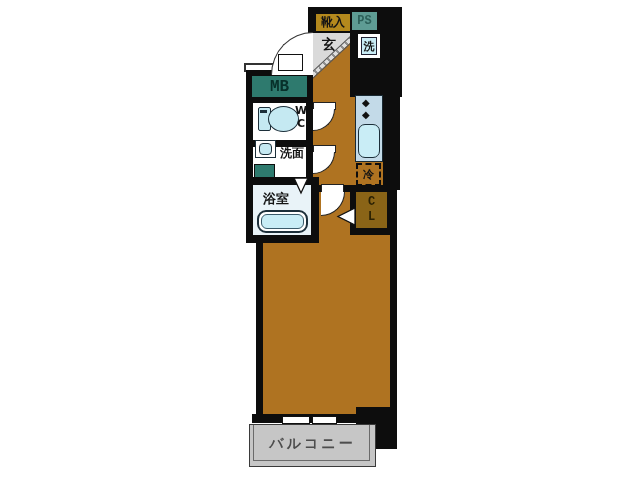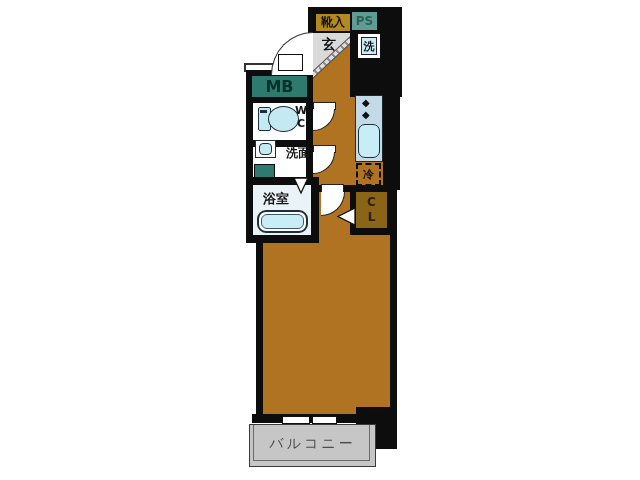--- a/index.html
+++ b/index.html
@@ -2,21 +2,21 @@
 <html><head>
 <meta charset="utf-8">
 <style>
   html,body{margin:0;padding:0;background:#fff;}
   #canvas{position:relative;width:640px;height:480px;background:#ffffff;overflow:hidden;
           font-family:"DejaVu Sans",sans-serif;}
   .abs{position:absolute;box-sizing:border-box;}
   .wall{background:#0d0d0d;}
   .floor{background:#af7321;}
   .lbl{color:#141414;white-space:nowrap;}
-  .center{display:flex;align-items:center;justify-content:center;text-align:center;}
+  .center{display:flex;align-items:center;justify-content:center;text-align:center;font-family:Liberation Mono, monospace;}
 </style>
 </head>
 <body>
 
 <div id="canvas">
 
   <div class="abs floor" style="left:313px;top:33px;width:43px;height:153px;"></div>
   <div class="abs floor" style="left:319px;top:186px;width:31px;height:57px;"></div>
   <div class="abs floor" style="left:355px;top:162px;width:28px;height:26px;"></div>
   <div class="abs floor" style="left:263px;top:235px;width:127px;height:180px;"></div>
@@ -76,21 +76,21 @@
     <span>W</span><br>
     <span>C</span>
   </div>
   <div class="abs" style="left:313px;top:102px;width:23px;height:8px;background:#fff;border:1px solid #222;"></div>
   <div class="abs" style="left:313px;top:109px;width:22px;height:22px;background:#fff;border-radius:0 0 100% 0;
               border-right:1px solid #222;border-bottom:1px solid #222;"></div>
 
   <div class="abs" style="left:253px;top:147px;width:53px;height:30px;background:#fff;"></div>
   <div class="abs" style="left:255px;top:140px;width:21px;height:18px;background:#fff;border:1.5px solid #1c2f3a;"></div>
   <div class="abs" style="left:259px;top:143px;width:13px;height:12px;background:#c5e9f2;border:1px solid #1c2f3a;border-radius:4px;"></div>
-  <div class="abs lbl" style="left:286px;top:145px;font-size:12px;font-weight:600;">洗面</div>
+  <div class="abs lbl" style="left:280px;top:145px;font-size:12px;font-weight:600;">洗面</div>
   <div class="abs" style="left:254px;top:164px;width:21px;height:14px;background:#2e7a6e;border:1px solid #0d0d0d;"></div>
   <div class="abs" style="left:313px;top:145px;width:23px;height:8px;background:#fff;border:1px solid #222;"></div>
   <div class="abs" style="left:313px;top:152px;width:22px;height:22px;background:#fff;border-radius:0 0 100% 0;
               border-right:1px solid #222;border-bottom:1px solid #222;"></div>
 
   <div class="abs" style="left:253px;top:185px;width:58px;height:50px;background:#e9f3f8;"></div>
   <div class="abs lbl" style="left:263px;top:190px;font-size:13px;font-weight:600;">浴室</div>
   <div class="abs" style="left:257px;top:210px;width:51px;height:23px;background:#fff;border:2px solid #1c2f3a;border-radius:9px;"></div>
   <div class="abs" style="left:261px;top:214px;width:43px;height:15px;background:#c9edf6;border:1px solid #3a5a6a;border-radius:6px;"></div>
   <svg class="abs" style="left:292px;top:177px;" width="18" height="18" viewBox="0 0 18 18">
@@ -115,18 +115,18 @@
     <polygon points="19,1 19,18 2,9.5" fill="#ffffff" stroke="#111" stroke-width="1.3"></polygon>
   </svg>
 
   <div class="abs" style="left:321px;top:184px;width:23px;height:9px;background:#fff;border:1px solid #222;"></div>
   <div class="abs" style="left:321px;top:192px;width:24px;height:24px;background:#fff;border-radius:0 0 100% 0;
               border-right:1px solid #222;border-bottom:1px solid #222;"></div>
 
 
   <div class="abs" style="left:249px;top:424px;width:127px;height:43px;background:#c6c6c6;border:1.5px solid #3a3a3a;">
     <div class="abs" style="left:3px;top:0px;width:117px;height:36px;border:1px solid #6a6a6a;border-top:none;"></div>
-    <div class="abs" style="left:0;top:10px;width:100%;text-align:center;font-size:14px;color:#4d4d4d;letter-spacing:3px;">バルコニー</div>
+    <div class="abs" style="left:0;top:10px;width:100%;text-align:center;font-size:14px;color:#4d4d4d;letter-spacing:3px;font-weight:bold;">バルコニー</div>
   </div>
   <div class="abs" style="left:282px;top:416px;width:28px;height:8px;background:#fff;border:1px solid #111;"></div>
   <div class="abs" style="left:312px;top:416px;width:25px;height:8px;background:#fff;border:1px solid #111;"></div>
 
 </div>
 
 </body></html>

